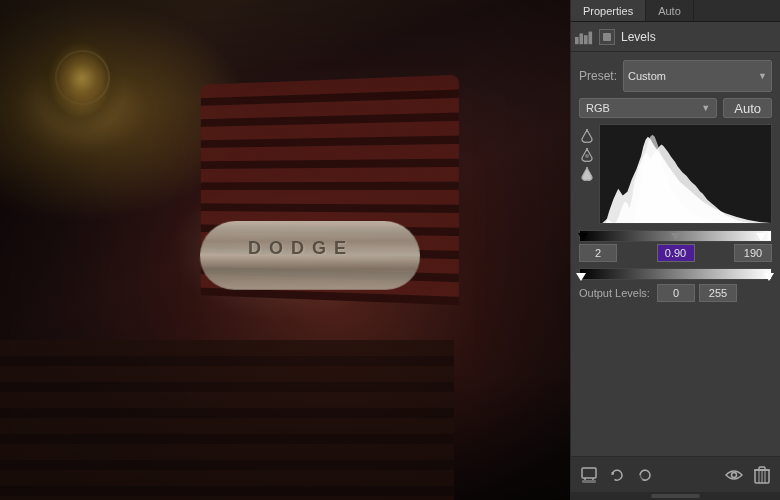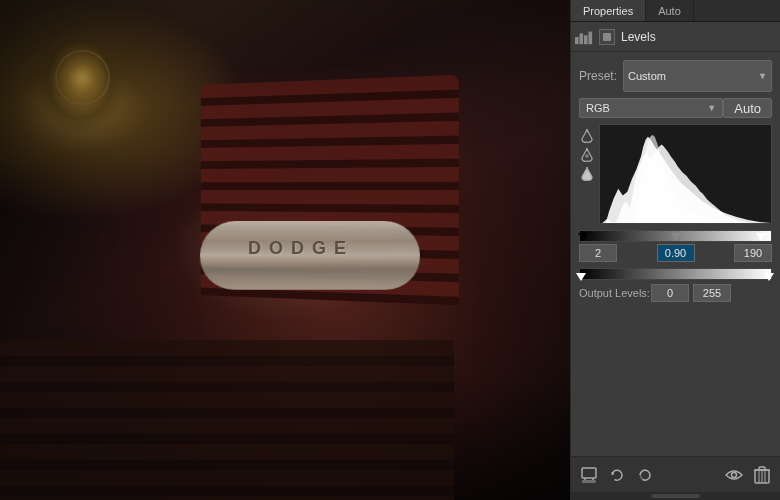--- a/index.html
+++ b/index.html
@@ -196,20 +196,21 @@
 
     .dropdown-arrow {
       color: #aaa;
       font-size: 9px;
     }
 
     
     .channel-row {
       display: flex;
       align-items: center;
+      gap: 6px;
     }
 
     .channel-select {
       flex: 1;
       background: #555;
       border: 1px solid #666;
       color: #e0e0e0;
       font-size: 11px;
       padding: 2px 6px;
       height: 20px;
@@ -294,21 +295,21 @@
       border: 1px solid #666;
       color: #e0e0e0;
       font-size: 11px;
       text-align: center;
       padding: 1px 2px;
       height: 18px;
     }
 
     .value-input-mid {
       width: 38px;
-      background: #0c4a6e;
+      background: #4c1d95;
       border: 1px solid #666;
       color: #e0e0e0;
       font-size: 11px;
       text-align: center;
       padding: 1px 2px;
       height: 18px;
     }
 
     
     .output-section {
@@ -320,20 +321,21 @@
     .output-gradient {
       height: 12px;
       background: linear-gradient(to right, #000, #fff);
       border: 1px solid #444;
       position: relative;
     }
 
     .output-row {
       display: flex;
       align-items: center;
+      gap: 6px;
     }
 
     .output-label {
       color: #aaa;
       font-size: 11px;
       min-width: 72px;
     }
 
     .output-values {
       display: flex;

